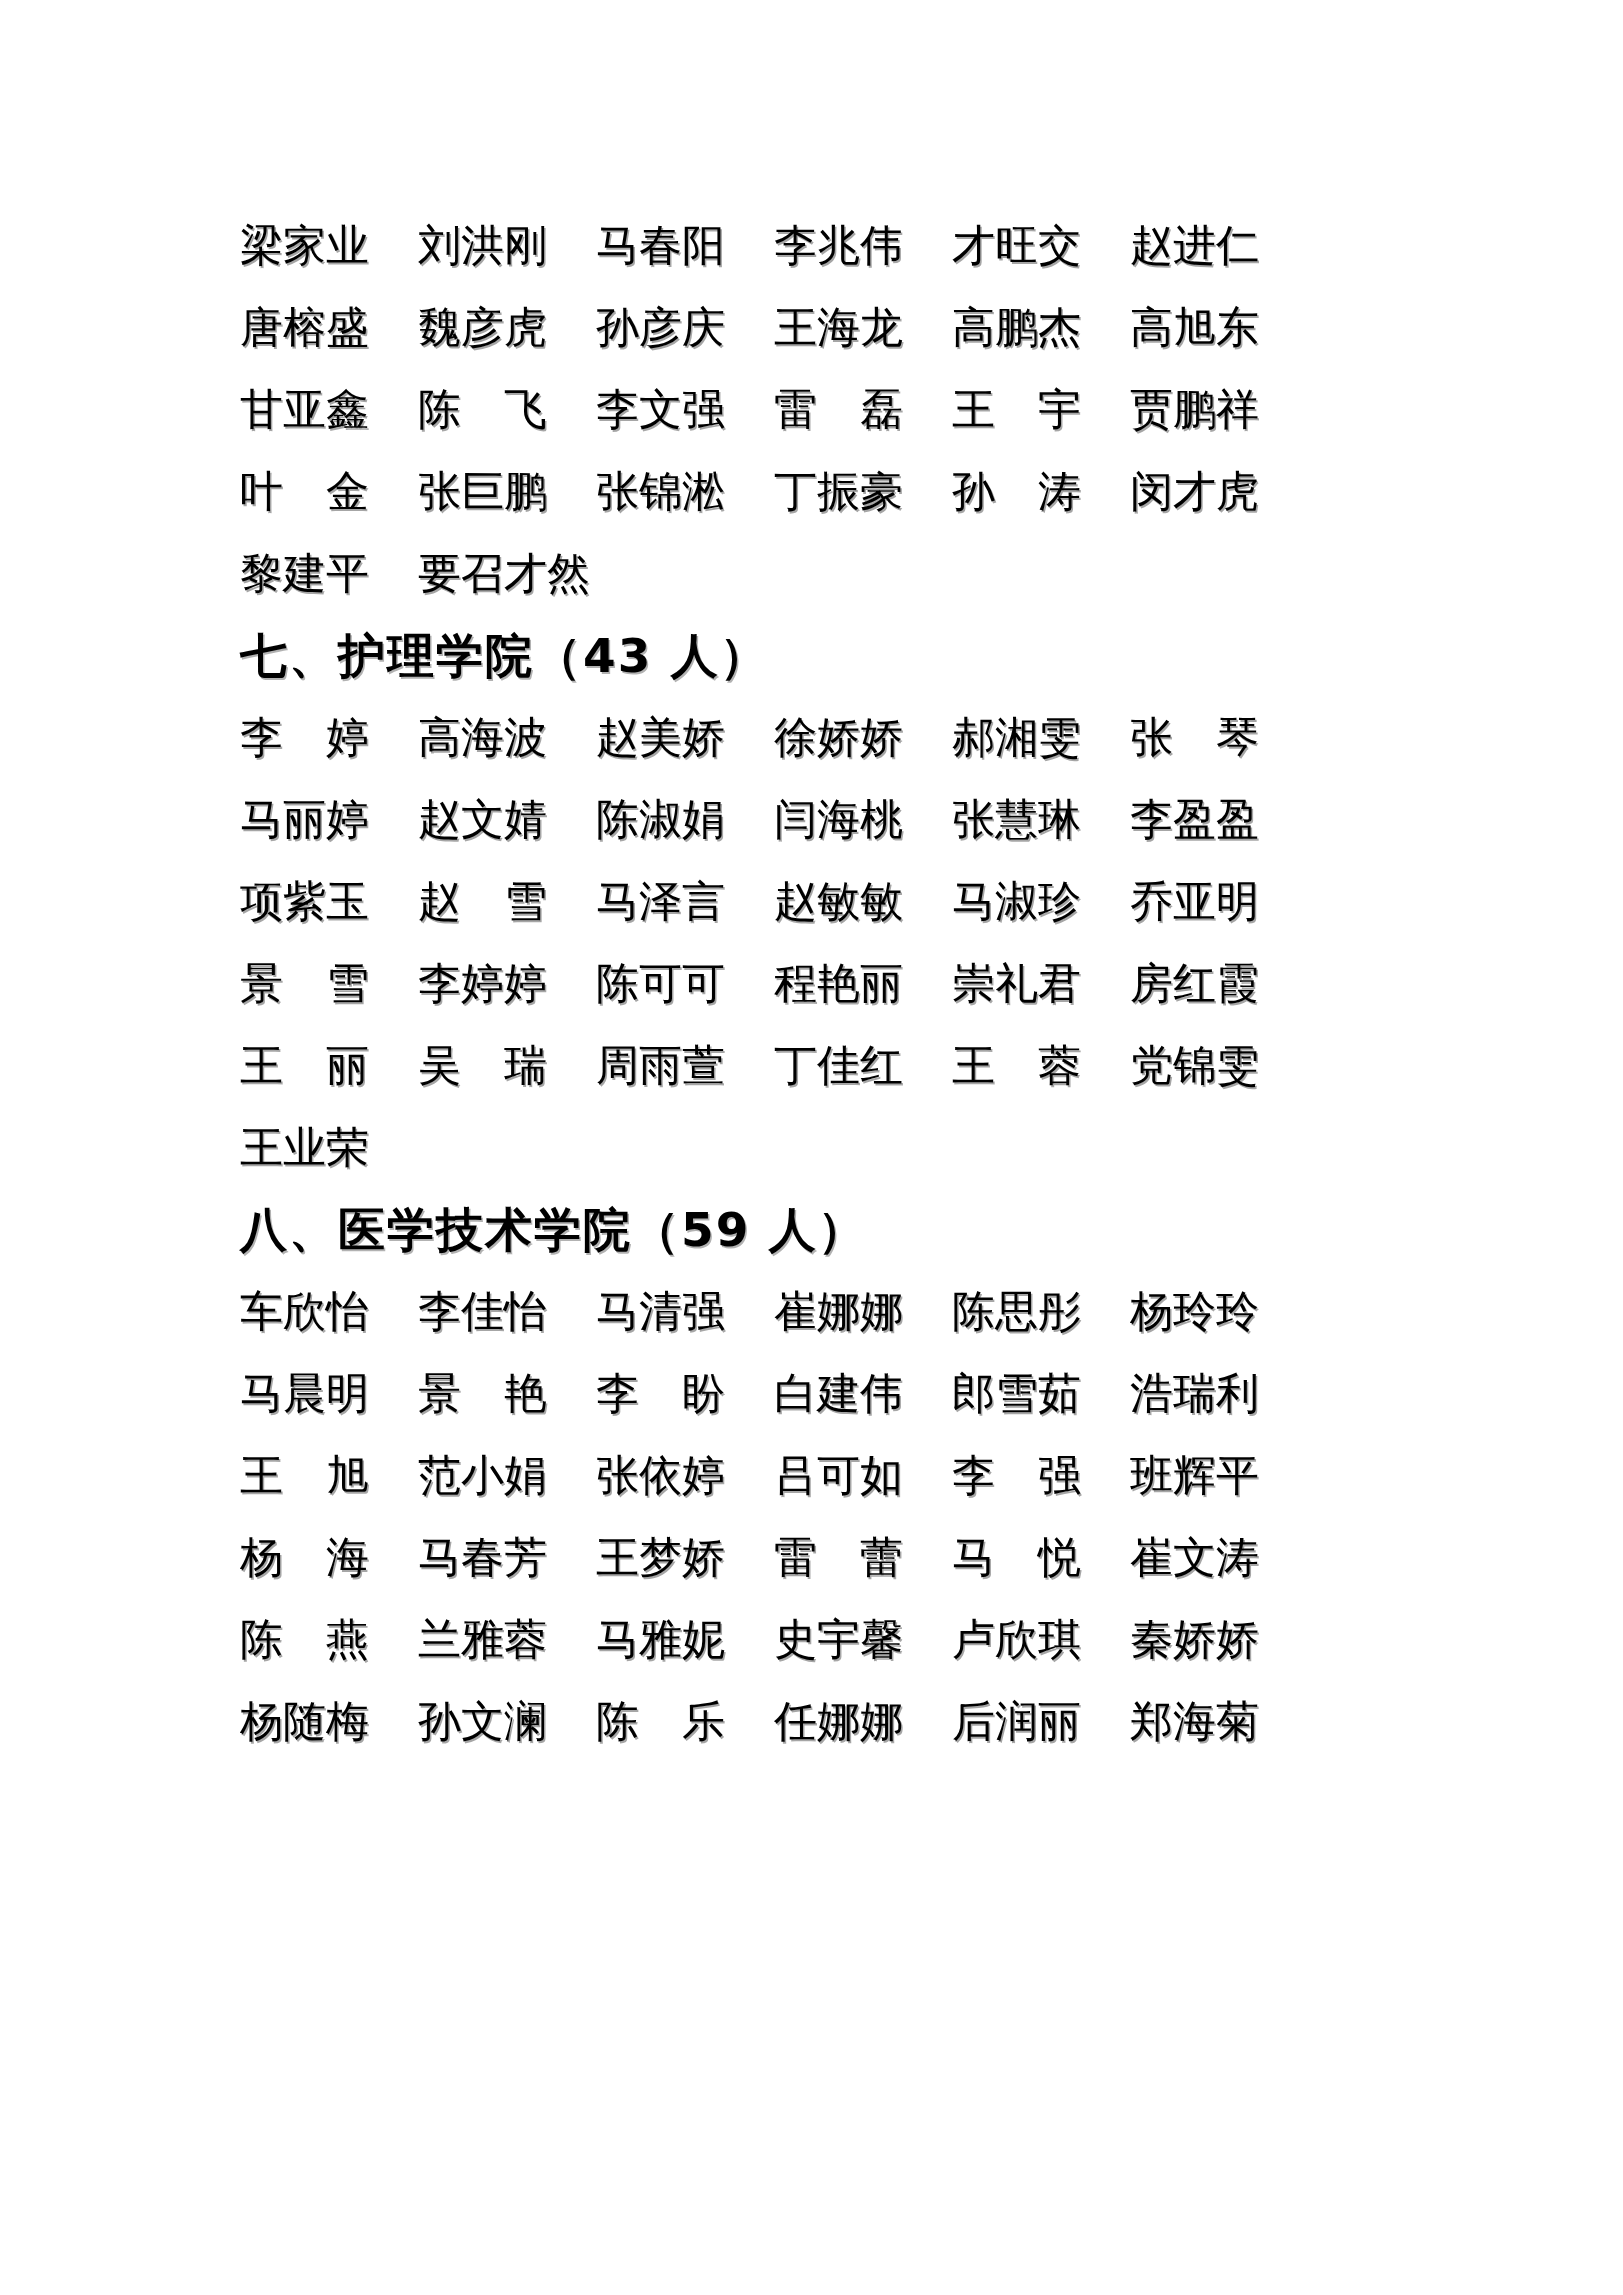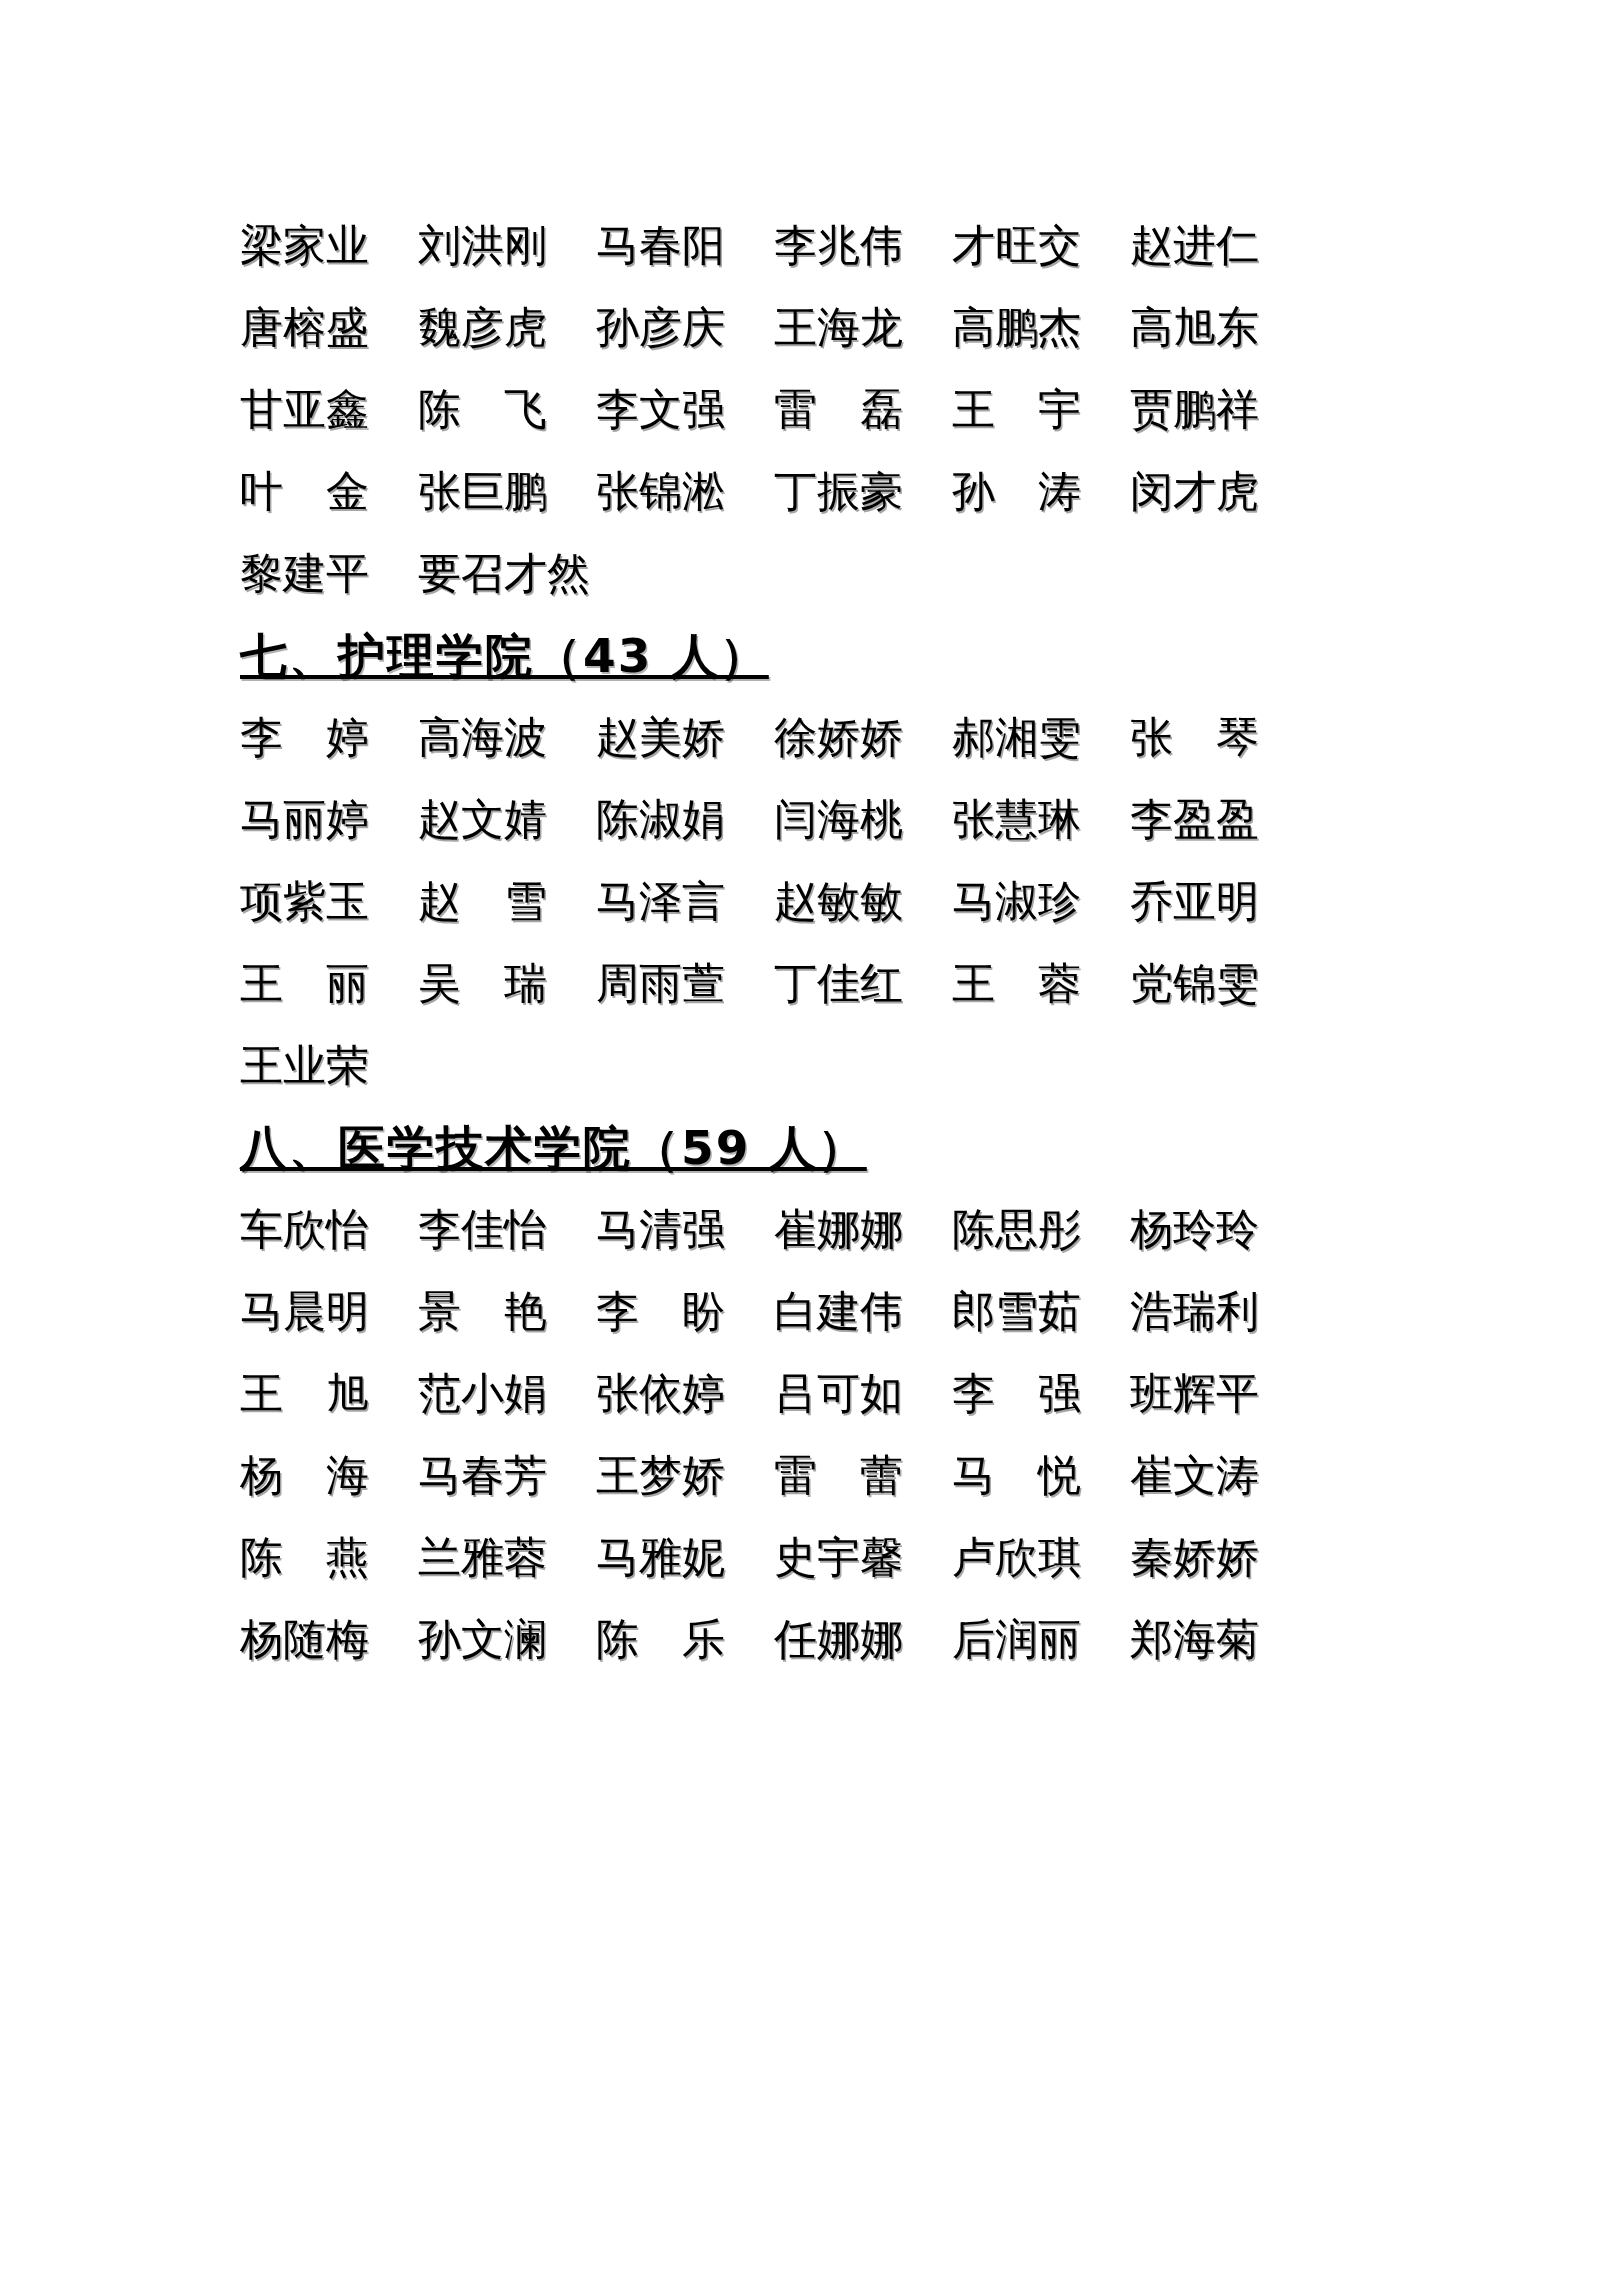--- a/index.html
+++ b/index.html
@@ -23,21 +23,20 @@
   .line {
     height: 82px;
     display: flex;
     align-items: center;
     column-gap: 49px;
   }
   .heading-line {
     height: 82px;
     display: flex;
     align-items: center;
-    text-decoration: underline;
   }
   .name {
     font-family: "DejaVu Serif", "Liberation Serif", serif;
     font-size: 43px;
     line-height: 1;
     color: #000000;
     white-space: pre;
     text-shadow: 1.5px 2px 0.5px rgba(0,0,0,0.35);
   }
   .heading {
@@ -158,20 +157,33 @@
 
   <span class="name">马泽言</span>
 
   <span class="name">赵敏敏</span>
 
   <span class="name">马淑珍</span>
 
   <span class="name">乔亚明</span>
 </div>
 
+  <div class="line">
+  <span class="name">景　雪</span>
+
+  <span class="name">李婷婷</span>
+
+  <span class="name">陈可可</span>
+
+  <span class="name">程艳丽</span>
+
+  <span class="name">崇礼君</span>
+
+  <span class="name">房红霞</span>
+</div>
 
   <div class="line">
   <span class="name">王　丽</span>
 
   <span class="name">吴　瑞</span>
 
   <span class="name">周雨萱</span>
 
   <span class="name">丁佳红</span>
 

